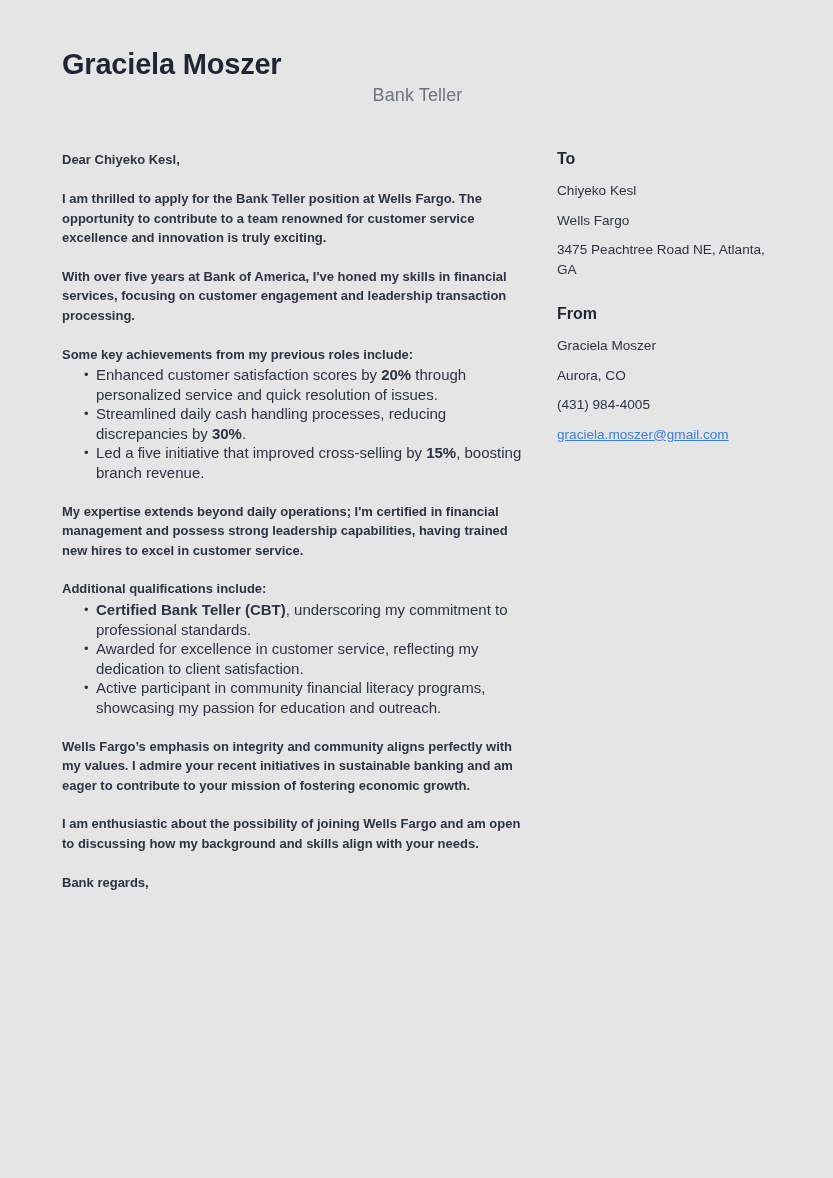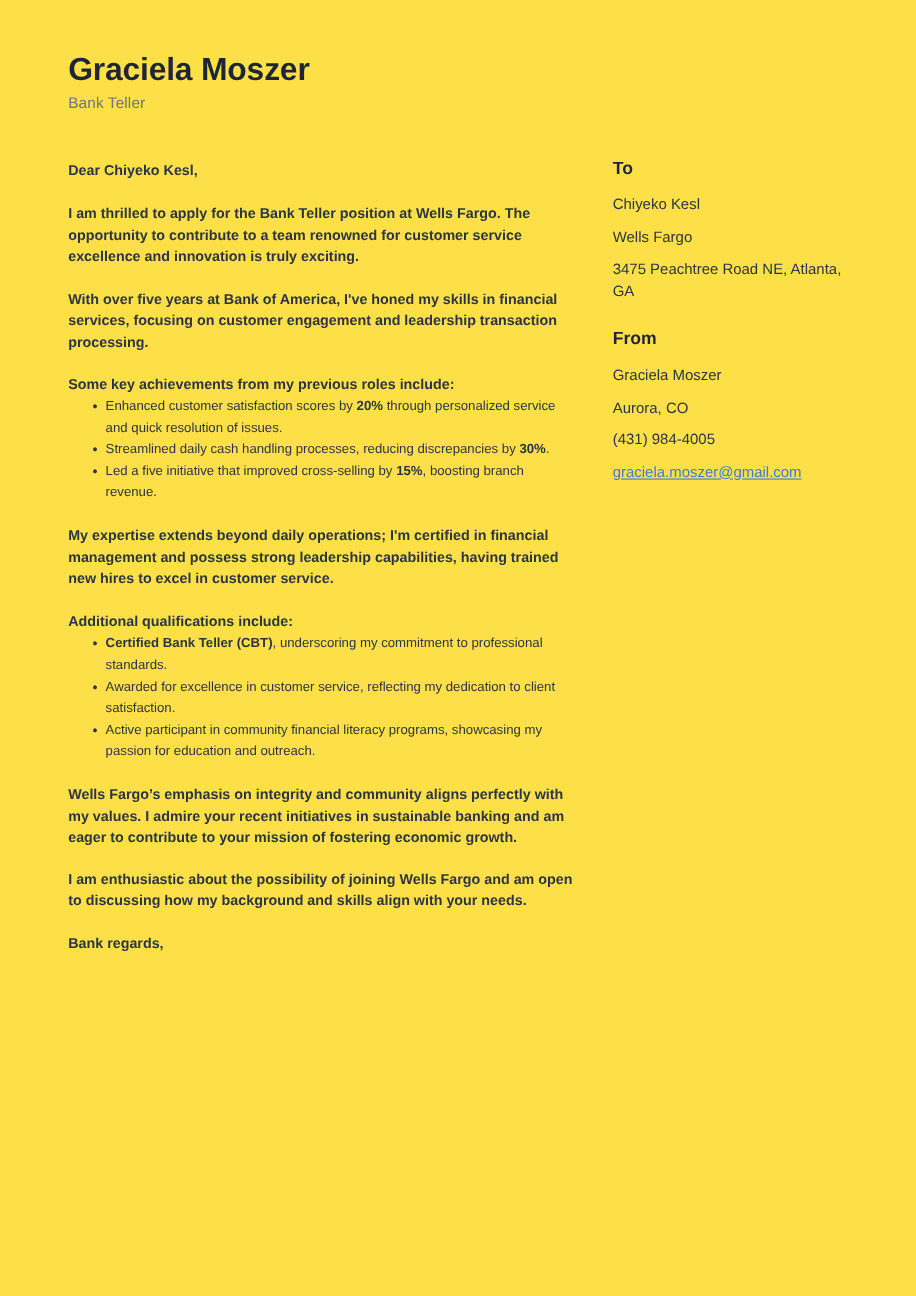--- a/index.html
+++ b/index.html
@@ -12,42 +12,43 @@
     height: 1178px;
     font-family: "Liberation Sans", sans-serif;
     color: #2b3445;
     -webkit-font-smoothing: antialiased;
   }
 
   .page {
     position: relative;
     width: 833px;
     height: 1178px;
-    background: #fde047;
+    background: #e5e5e5;
     box-sizing: border-box;
     padding: 48px 60px 0 62px;
   }
 
   
   .header {
     margin-bottom: 44px;
   }
   .name {
     font-size: 29px;
     font-weight: bold;
     letter-spacing: -0.2px;
     color: #1e2635;
     line-height: 1.15;
     margin: 0 0 4px 0;
   }
   .job-title {
-    font-size: 14px;
+    font-size: 18px;
     color: #6d7482;
     letter-spacing: 0.1px;
     margin: 0;
+    text-align: center;
   }
 
   
   .columns {
     display: flex;
     align-items: flex-start;
   }
   .letter-col {
     width: 463px;
     flex: 0 0 463px;
@@ -71,21 +72,21 @@
   .letter-col p.tight {
     margin-bottom: 1px;
   }
   .letter-col ul {
     list-style: none;
     margin: 0 0 19px 0;
     padding: 0;
   }
   .letter-col li {
     position: relative;
-    font-size: 12px;
+    font-size: 15px;
     line-height: 19.6px;
     padding-left: 34px;
     margin: 0;
     color: #2b3445;
   }
   .letter-col li::before {
     content: "\2022";
     position: absolute;
     left: 22px;
     top: 0;

